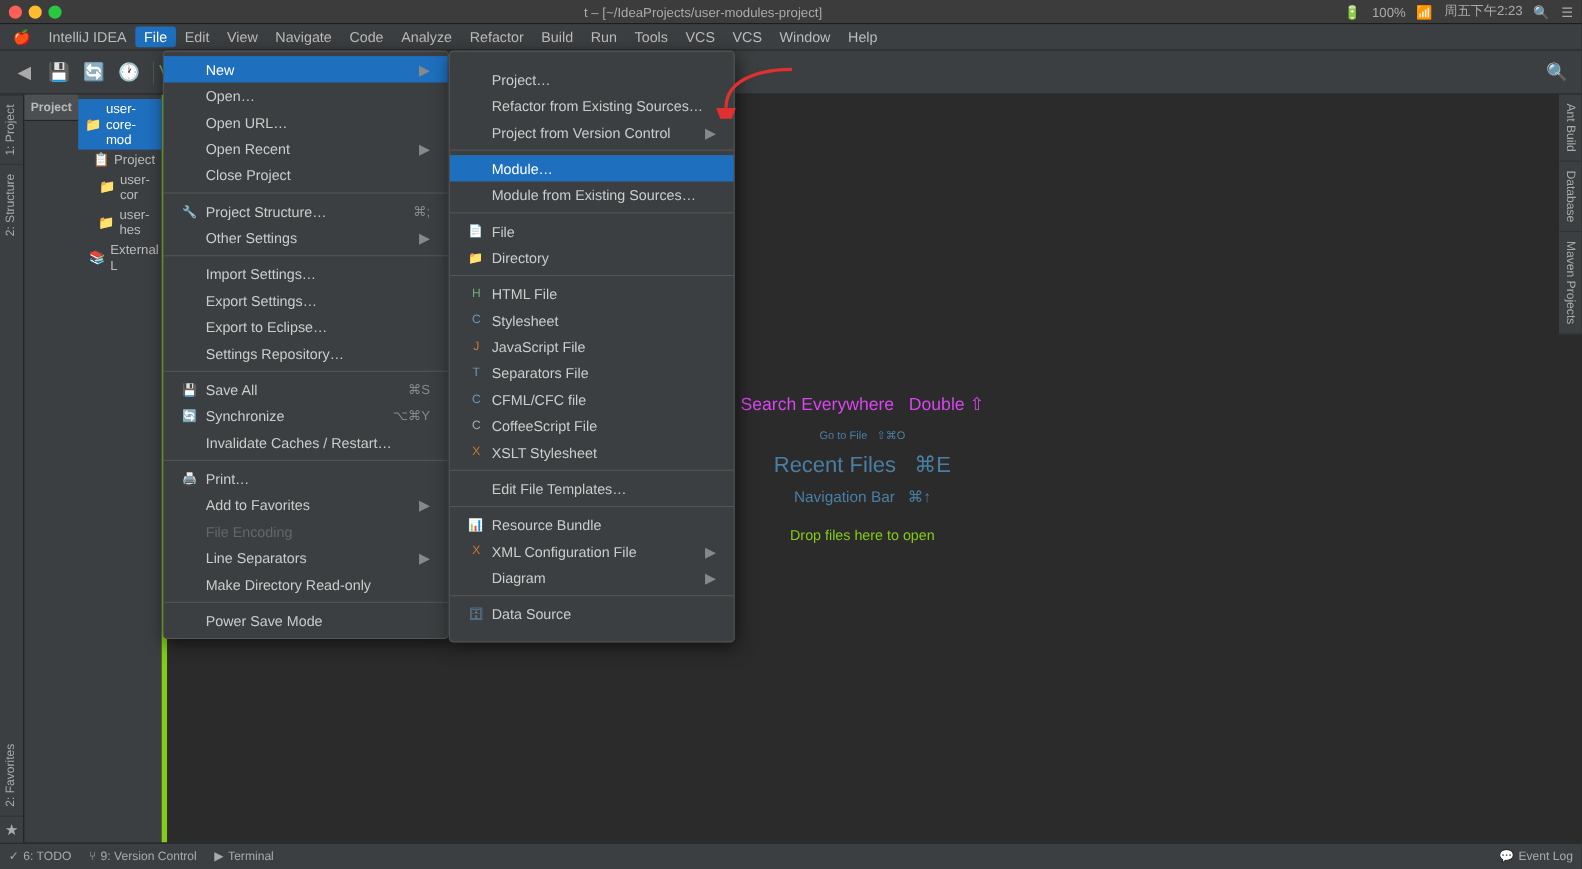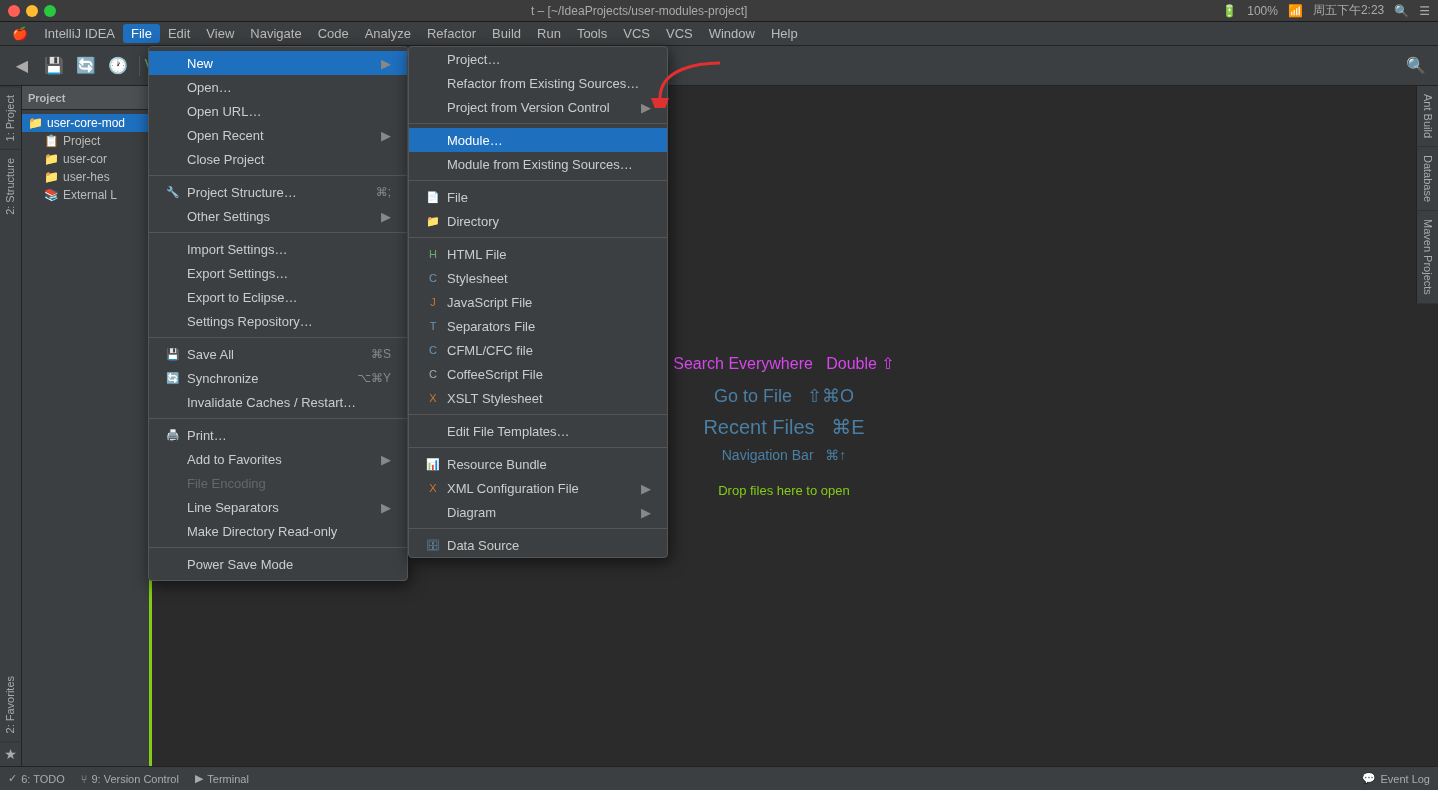--- a/index.html
+++ b/index.html
@@ -81,23 +81,23 @@
       cursor: pointer;
       color: #aaa;
       font-size: 16px;
     }
     .toolbar-sep { width: 1px; height: 20px; background: #555; margin: 0 3px; }
 
     
     .project-panel {
       width: 130px;
       background: #3c3f41;
-      border-right: 3px solid #84cc16;
-      display: flex;
-      flex-direction: column;
+      border-right: 5px solid #84cc16;
+      display: flex;
+      flex-direction: row;
     }
     .panel-header {
       height: 24px;
       background: #4c5052;
       display: flex;
       align-items: center;
       padding: 0 6px;
       font-size: 11px;
       font-weight: bold;
       color: #bbbbbb;
@@ -233,21 +233,21 @@
     .new-submenu {
       position: absolute;
       top: 46px;
       left: 408px;
       width: 260px;
       background: #3c3f41;
       border: 1px solid #555;
       border-radius: 4px;
       box-shadow: 2px 4px 16px rgba(0,0,0,0.6);
       z-index: 300;
-      padding: 0 0;
+      padding: 13px 0;
     }
 
     
     .red-arrow {
       position: absolute;
       top: 58px;
       left: 650px;
       width: 80px;
       height: 50px;
       z-index: 400;
@@ -352,21 +352,21 @@
         <span>External L</span>
       </div>
     </div>
   </div>
 
   <div class="editor-area">
     <div style="text-align:center;">
       <div style="font-size:16px; color:#d946ef; margin-bottom:12px;">
         <span>Search Everywhere &nbsp; Double ⇧</span>
       </div>
-      <div style="font-size:18px; color:#4a7fa5; margin-bottom:8px;">
+      <div style="font-size:10px; color:#4a7fa5; margin-bottom:8px;">
         <span>Go to File &nbsp; ⇧⌘O</span>
       </div>
       <div style="font-size:20px; color:#4a7fa5; margin-bottom:8px;">
         <span>Recent Files &nbsp; ⌘E</span>
       </div>
       <div style="font-size:14px; color:#4a7fa5; margin-bottom:8px;text-align:center;">
         <span>Navigation Bar &nbsp; ⌘↑</span>
       </div>
       <div style="font-size:13px; color:#84cc16; margin-top:20px;">
         <span>Drop files here to open</span>

